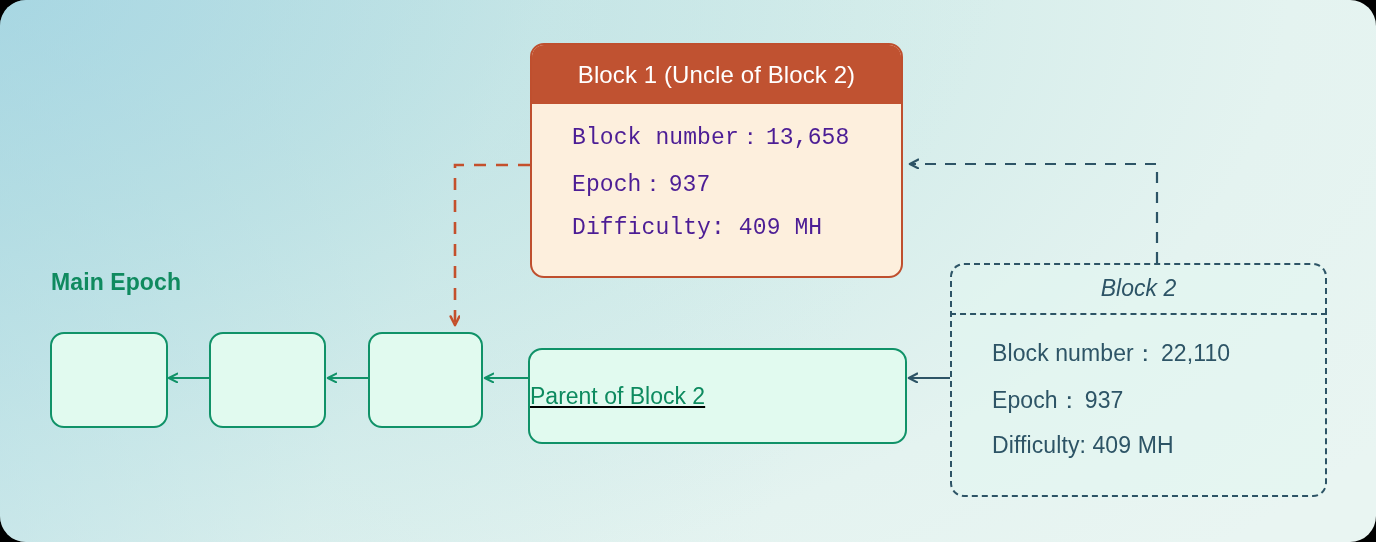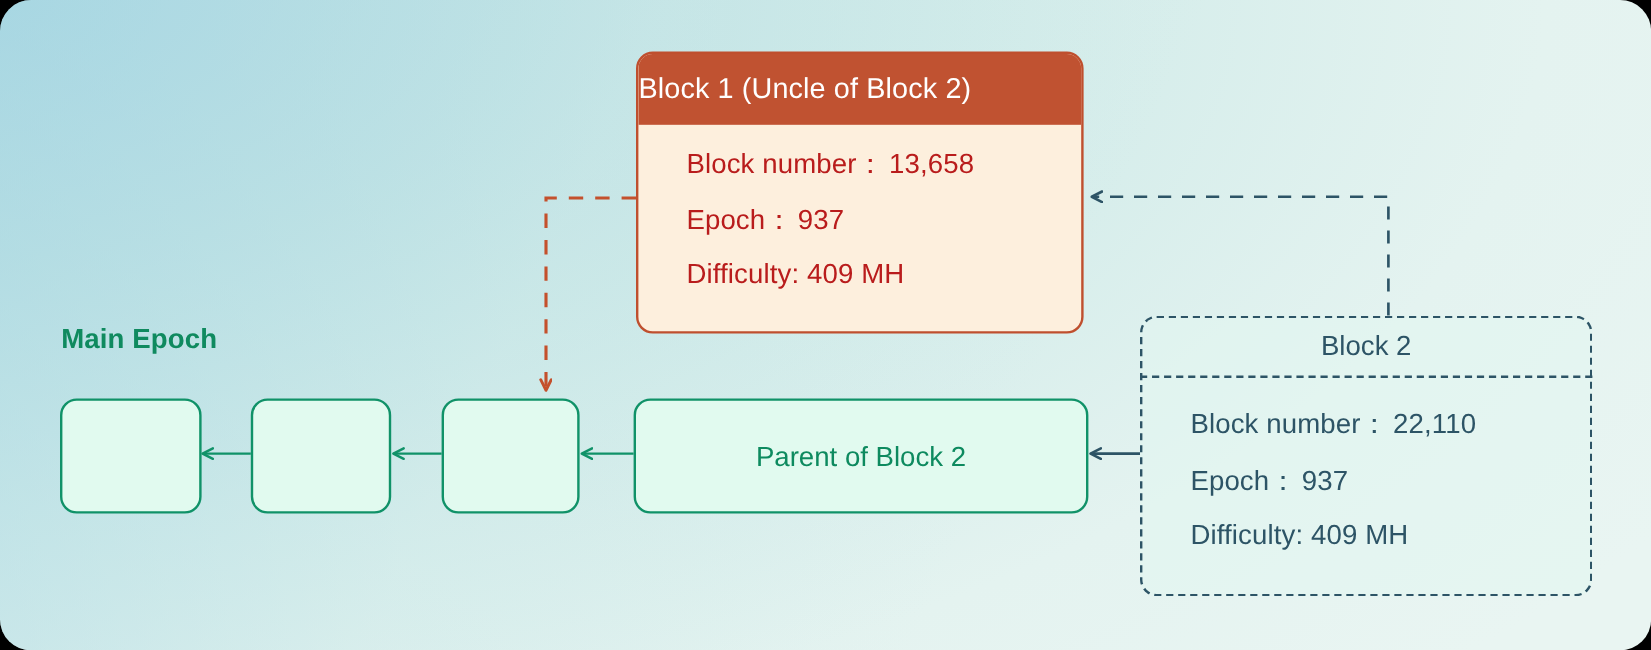--- a/index.html
+++ b/index.html
@@ -36,74 +36,77 @@
     border:2.2px solid #109268;
     border-radius:14px;
     z-index:3;
   }
   #chain-block-1{left:50px;top:332px;width:114px;height:92px;}
   #chain-block-2{left:209px;top:332px;width:113px;height:92px;}
   #chain-block-3{left:368px;top:332px;width:111px;height:92px;}
 
   
   #parent-block{
-    position:absolute;left:528px;top:332px;width:375px;height:92px;
+    position:absolute;left:528px;top:348px;width:375px;height:92px;
     background:#e1faef;
     border:2.2px solid #109268;
     border-radius:14px;
-    display:flex;align-items:center;justify-content:center;
+    display:flex;align-items:center;
     z-index:3;
+    text-decoration:underline;
   }
   #parent-block .label{
     font-size:23px;color:#0d8a5f;white-space:nowrap;
   }
 
   
   #uncle-card{
     position:absolute;left:530px;top:43px;width:373px;height:235px;
     border:2.2px solid #bf4f2e;
     border-radius:14px;
     background:#fdefdd;
     overflow:hidden;
     z-index:3;
     box-sizing:border-box;
   }
   #uncle-card .card-header{
     height:59px;background:#c05231;
-    display:flex;align-items:center;
+    display:flex;align-items:center;justify-content:center;
   }
   #uncle-card .card-header .title{
     color:#ffffff;font-size:24px;white-space:nowrap;letter-spacing:.1px;
   }
   #uncle-card .card-body{
     padding:17px 0 0 40px;
   }
   #uncle-card .row{
-    font-size:23px;color:#b91c1c;white-space:nowrap;margin-bottom:16px;
+    font-size:23px;color:#4c1d95;white-space:nowrap;margin-bottom:16px;
     letter-spacing:.1px;
+    font-family:Liberation Mono, monospace;
   }
   #uncle-card .row .v{margin-left:4px;}
 
   
   #block2-card{
     position:absolute;left:950px;top:263px;width:377px;height:234px;
     z-index:3;box-sizing:border-box;
   }
   #block2-card .b2-outline{
     position:absolute;inset:0;
     border:2.2px dashed #2d5466;
     border-radius:14px;
     background:rgba(225,245,240,.55);
     box-sizing:border-box;
   }
   #block2-card .b2-header{
     position:absolute;left:0;top:0;width:100%;height:52px;
     border-bottom:2.2px dashed #2d5466;
     display:flex;align-items:center;justify-content:center;
     box-sizing:border-box;
+    font-style:italic;
   }
   #block2-card .b2-header .title{
     font-size:23px;color:#2d5466;white-space:nowrap;
   }
   #block2-card .b2-body{
     position:absolute;left:0;top:52px;width:100%;
     padding:23px 0 0 42px;box-sizing:border-box;
   }
   #block2-card .row{
     font-size:23px;color:#2d5466;white-space:nowrap;margin-bottom:16px;

